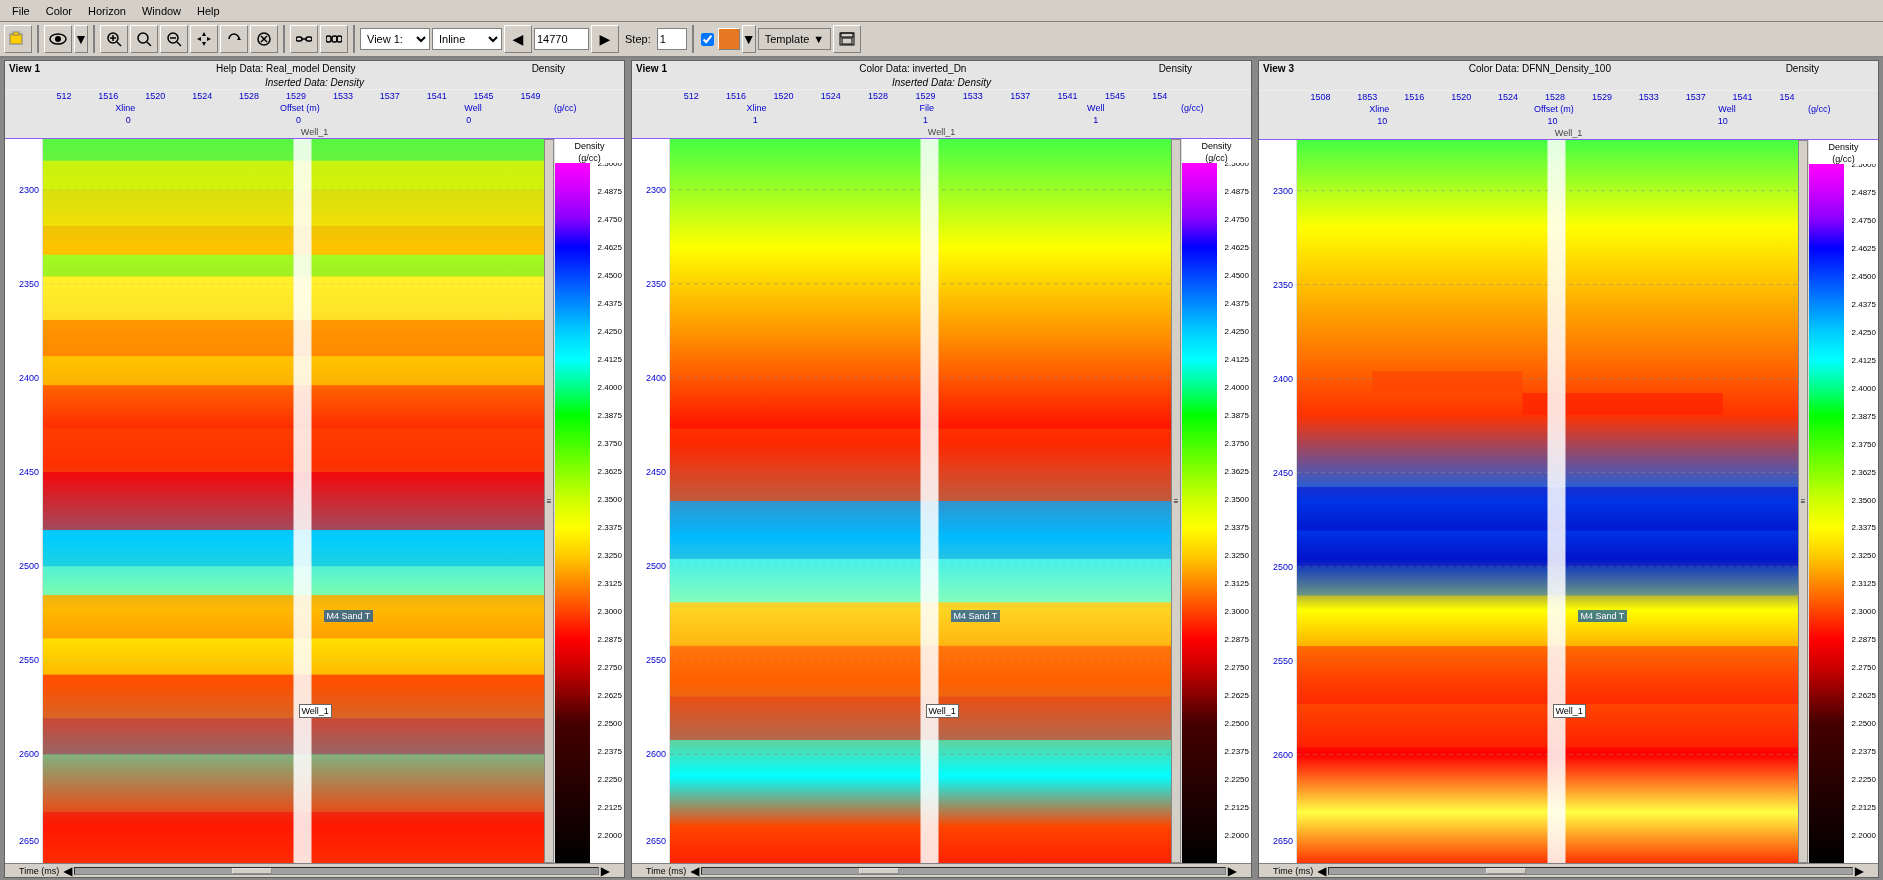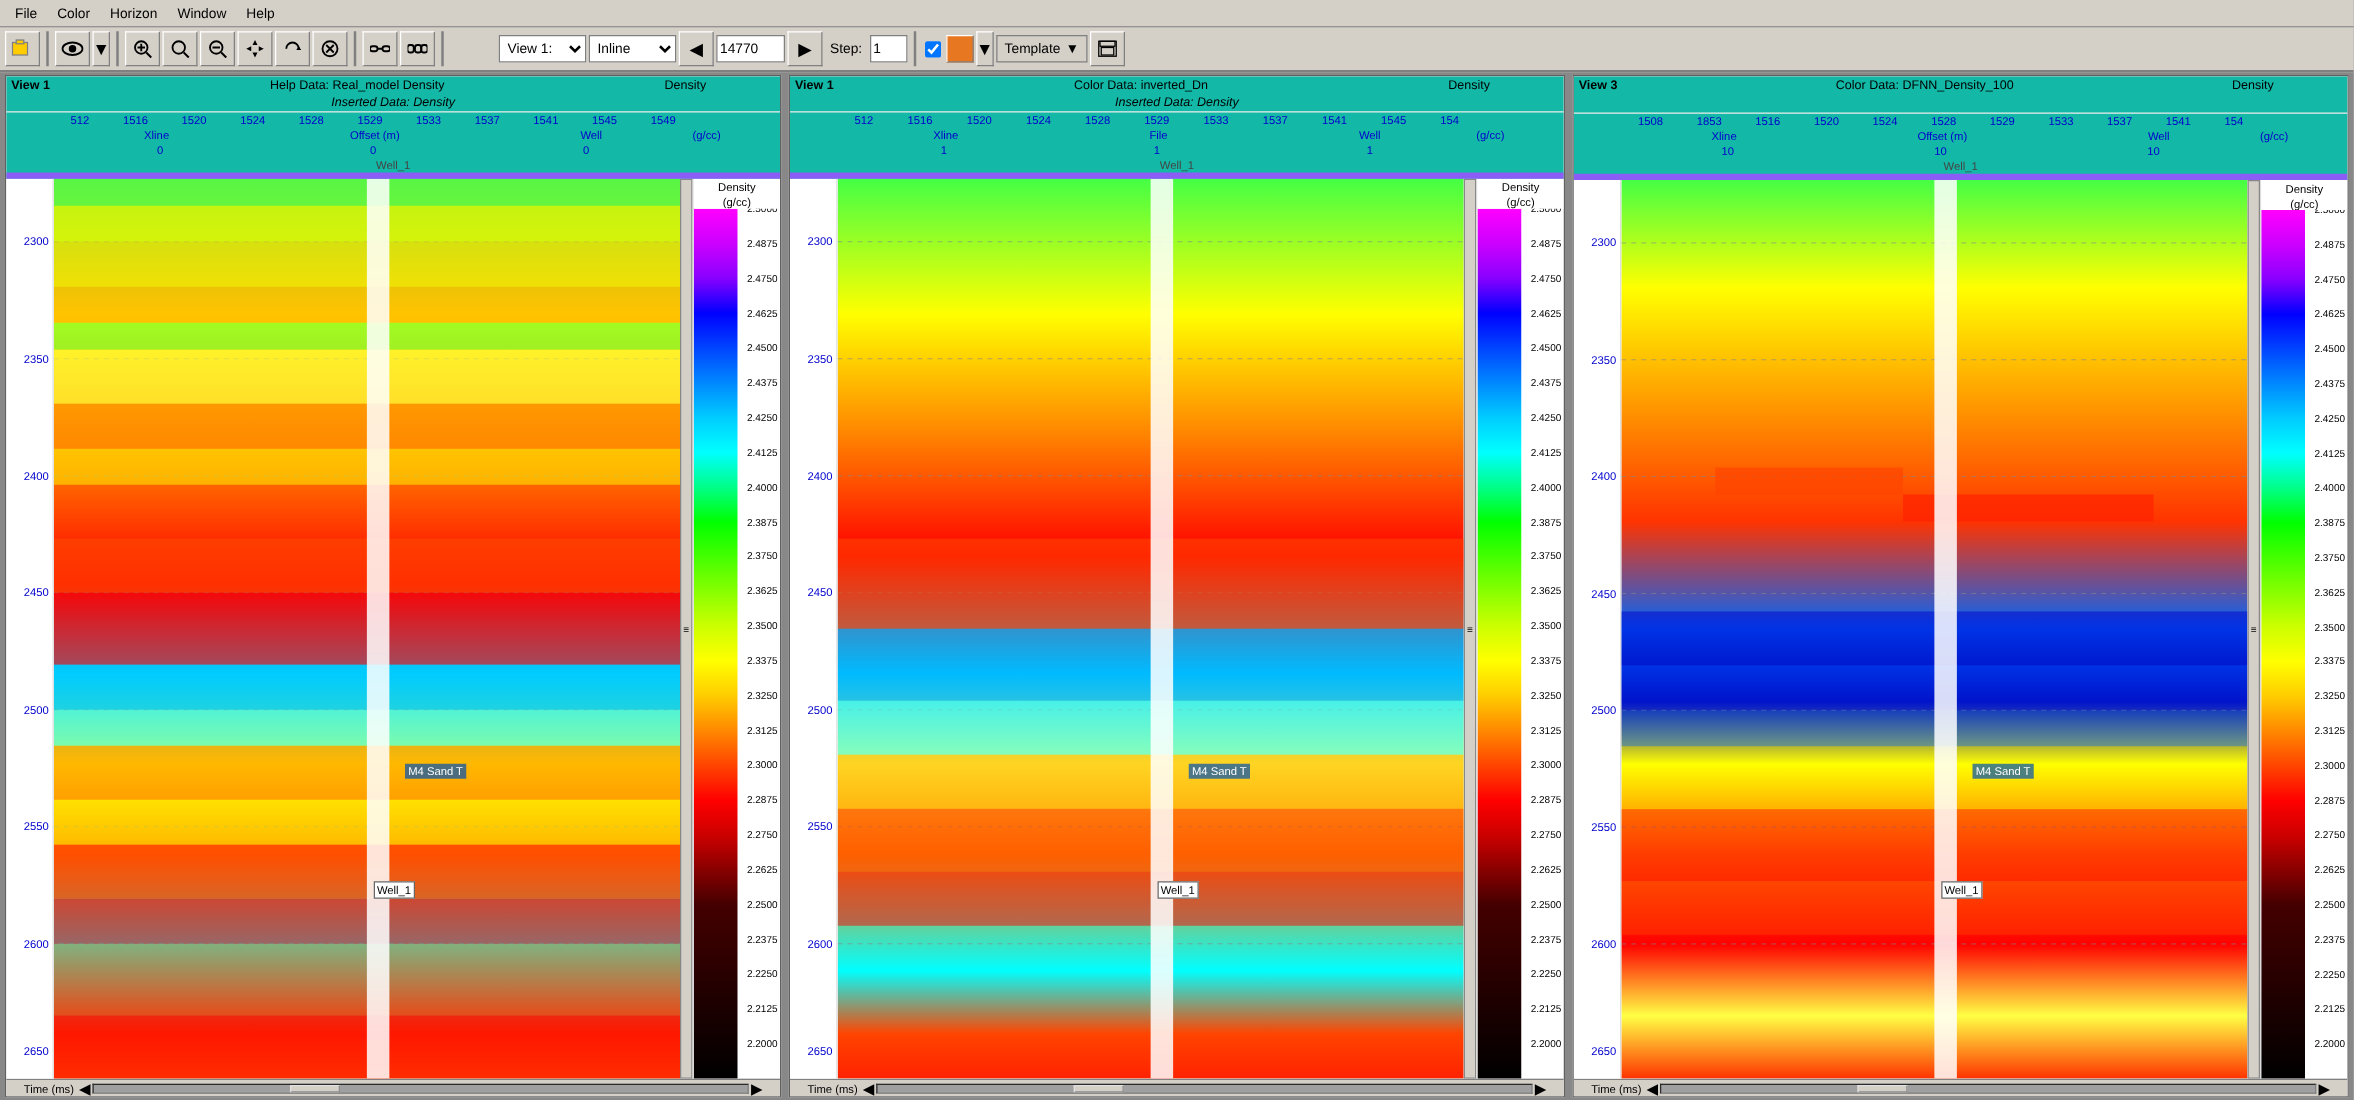--- a/index.html
+++ b/index.html
@@ -201,22 +201,22 @@
       flex-direction: column;
       border: 1px solid #606060;
       background: white;
       flex: 1;
       min-width: 0;
       margin: 0 2px;
       overflow: hidden;
     }
 
     .panel-header {
-      background: #14b8a6;
-      border-bottom: 5px solid #8b5cf6;
+      background: #e5e5e5;
+      border-bottom: 1px solid #8b5cf6;
     }
 
     .ph-top-row {
       display: flex;
       padding: 2px 4px;
       font-size: 10px;
     }
 
     .ph-title {
       font-weight: bold;
@@ -351,21 +351,21 @@
   <div class="toolbar-btn" title="Chain">
     <svg width="16" height="12" viewBox="0 0 16 12">
         <rect x="0" y="3" width="5" height="6" rx="2" fill="none" stroke="#000" stroke-width="1.5"></rect>
         <rect x="6" y="3" width="5" height="6" rx="2" fill="none" stroke="#000" stroke-width="1.5"></rect>
         <rect x="11" y="3" width="5" height="6" rx="2" fill="none" stroke="#000" stroke-width="1.5"></rect>
       </svg>
   </div>
 
   <div class="toolbar-separator"></div>
 
-  <select class="toolbar-select" style="width:70px;margin-left:39px;">
+  <select class="toolbar-select" style="width:70px;">
     <option>View 1:</option>
   </select>
 
   <select class="toolbar-select" style="width:70px;">
     <option>Inline</option>
   </select>
 
   <div class="toolbar-btn">◀</div>
   <input type="text" class="toolbar-input" style="width: 55px;" value="14770">
   <div class="toolbar-btn">▶</div>

